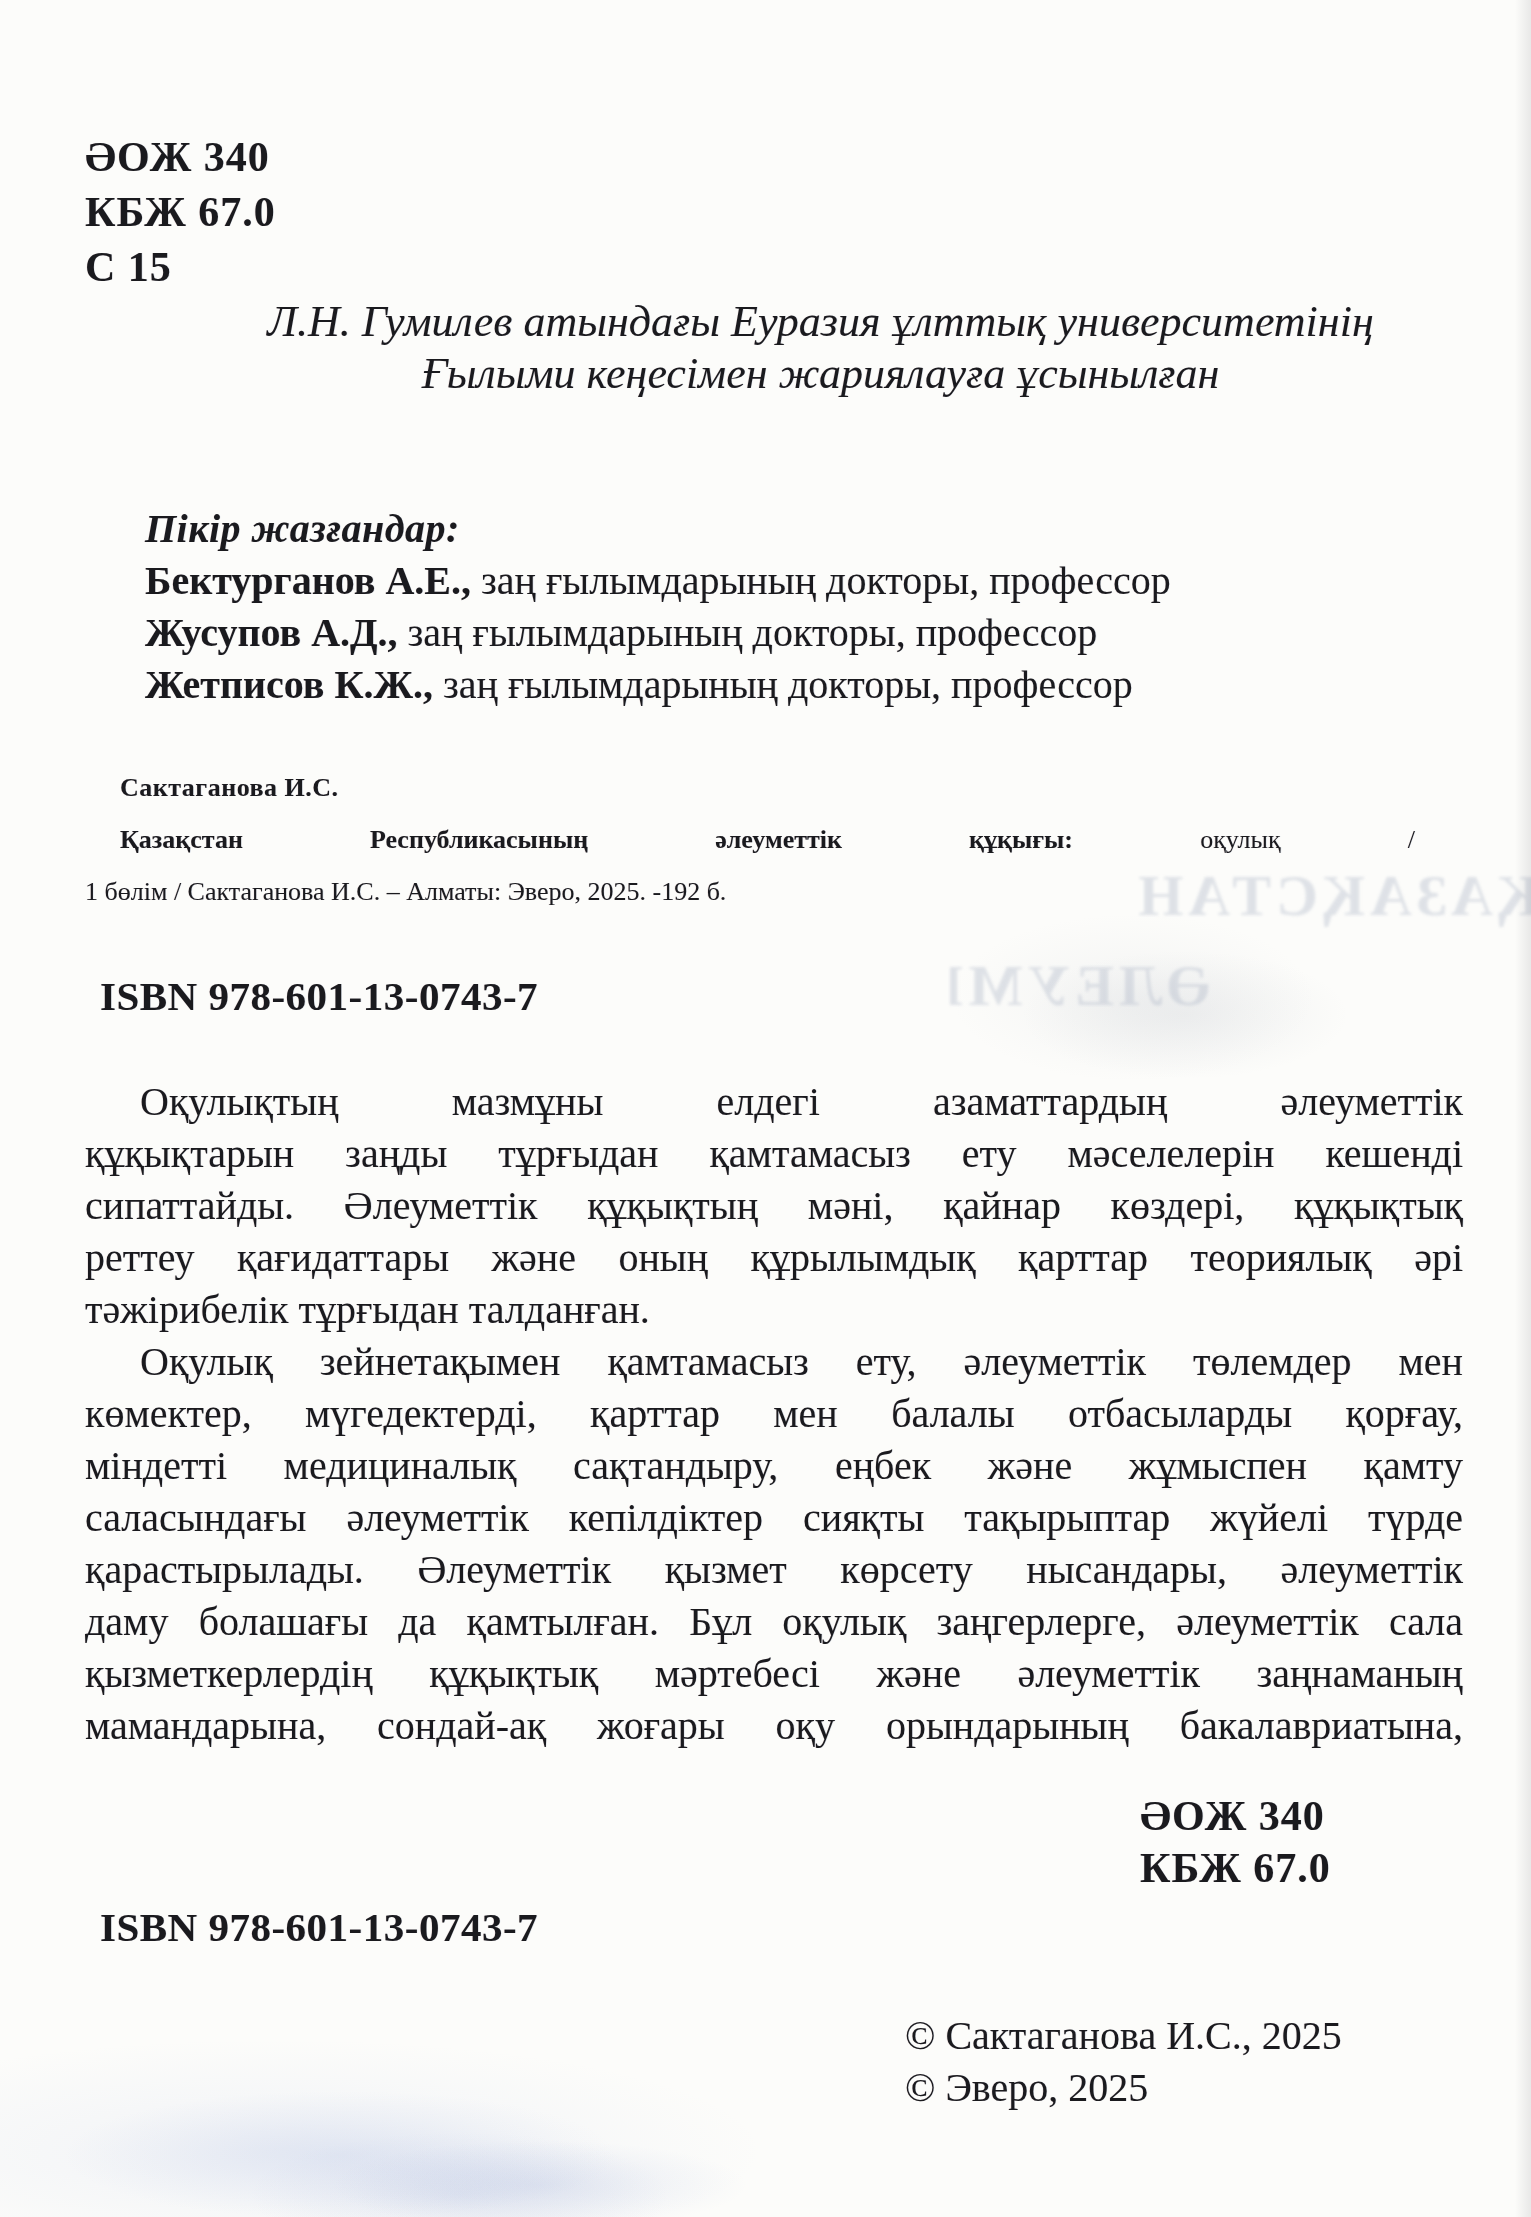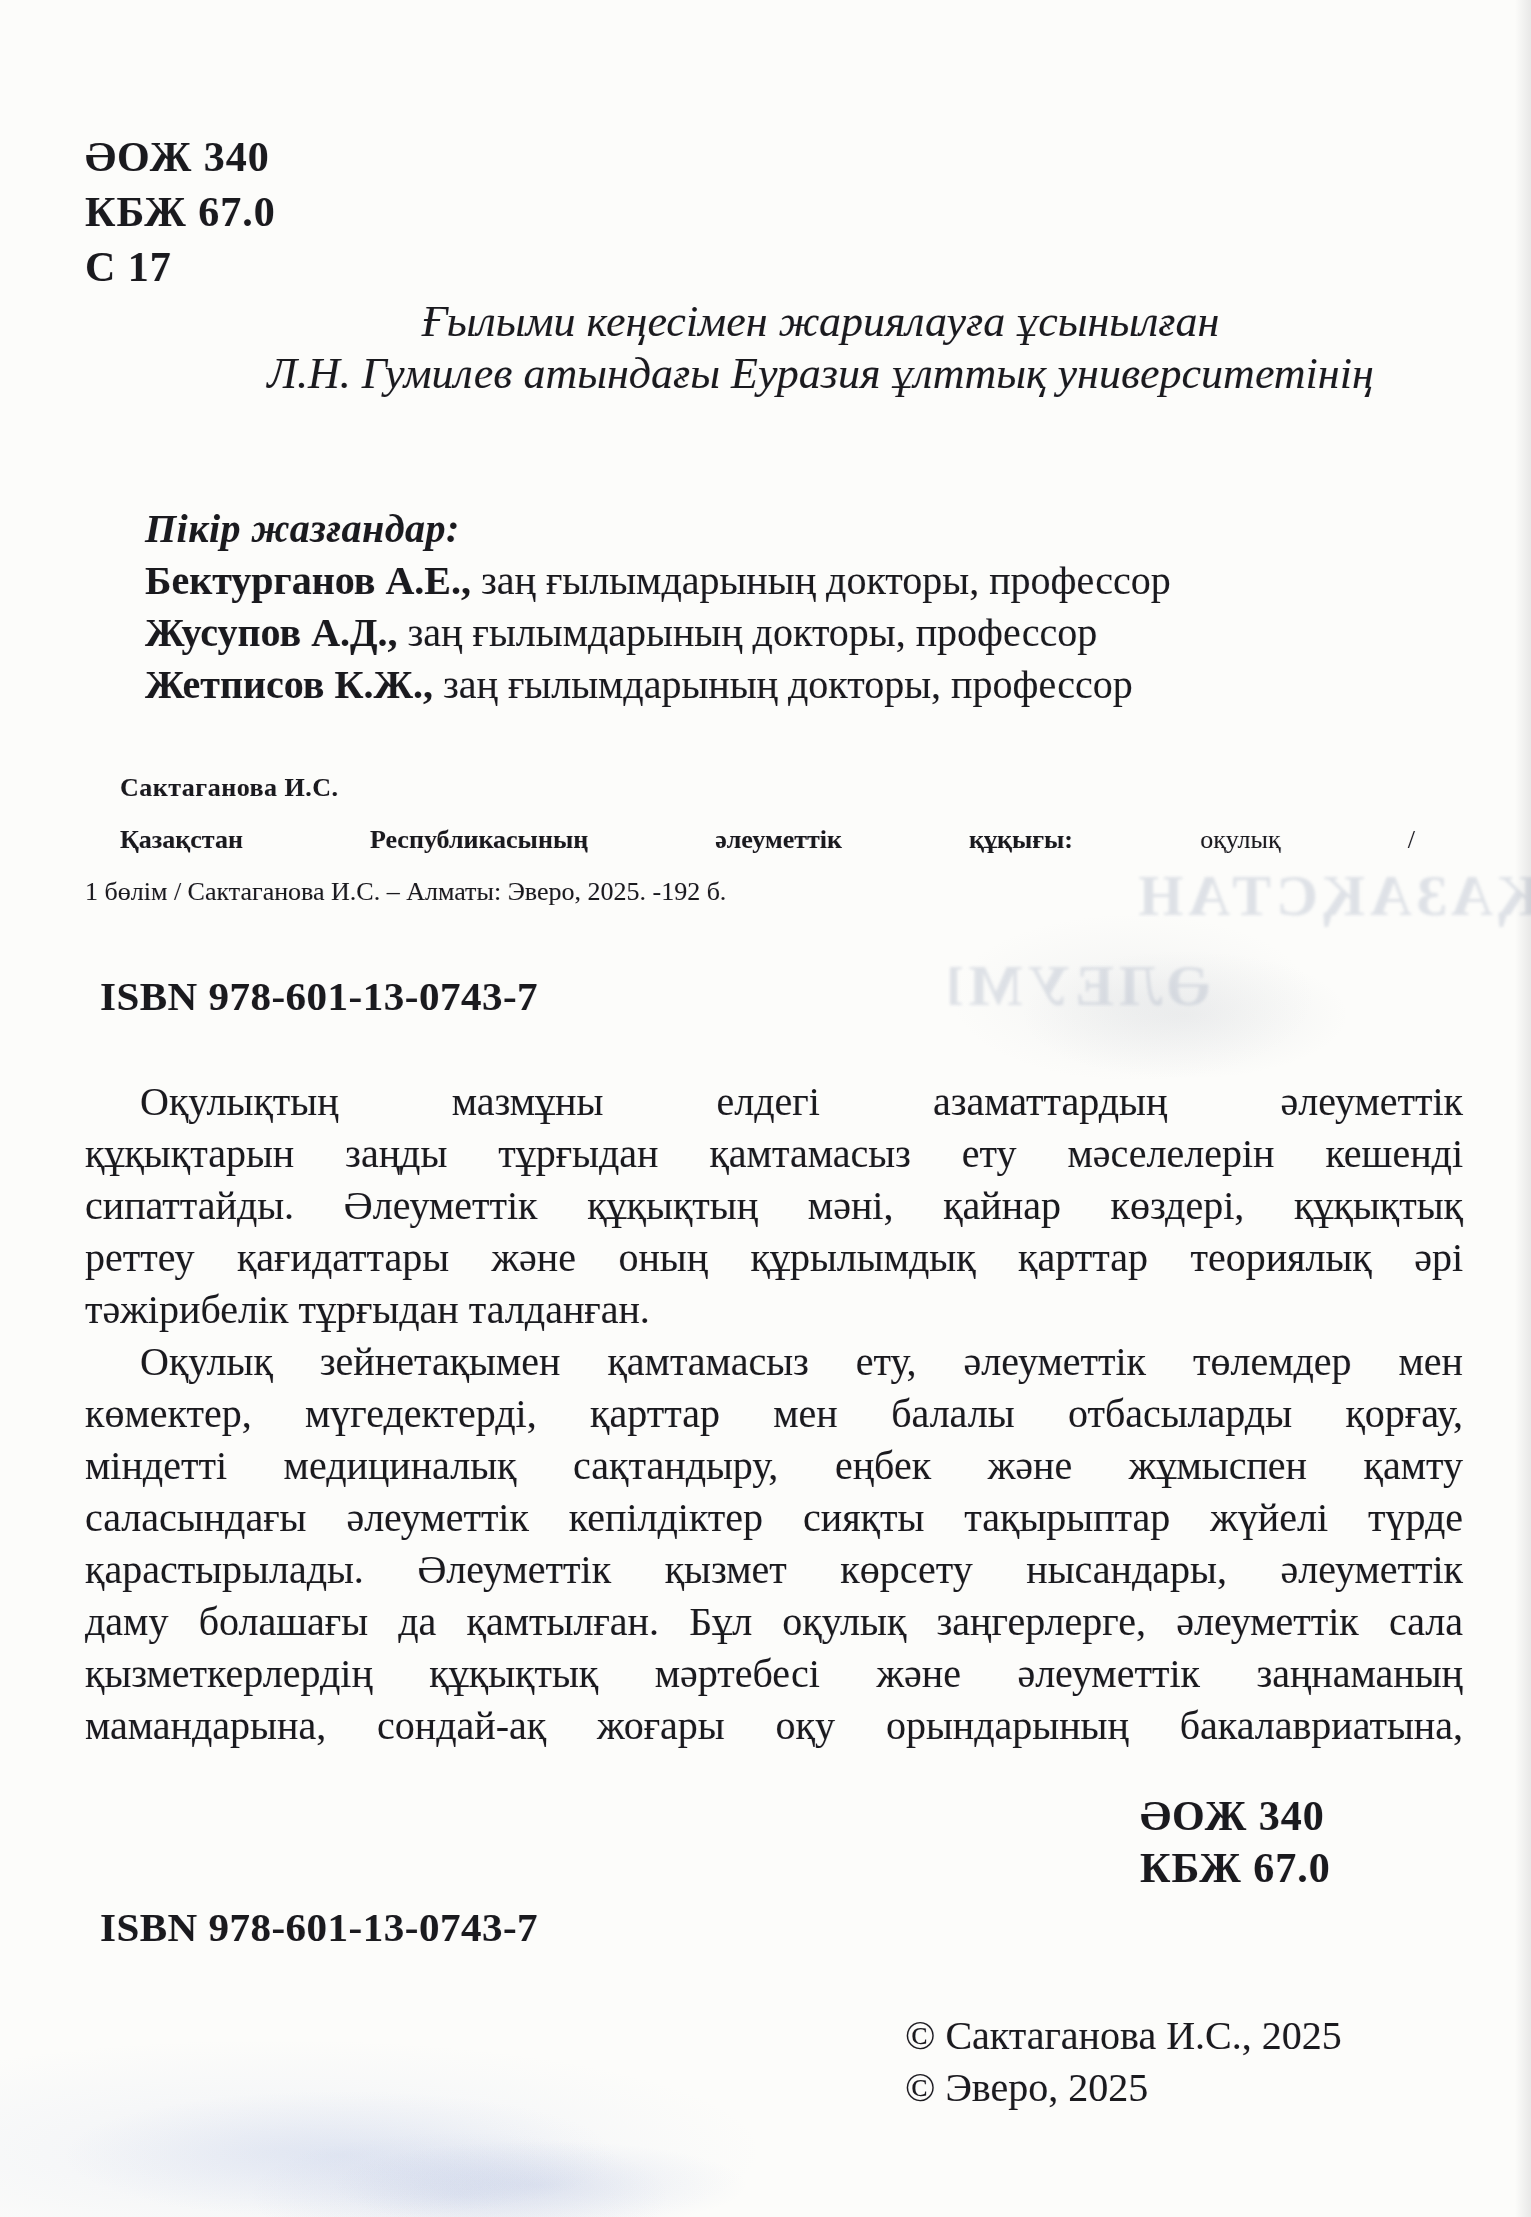--- a/index.html
+++ b/index.html
@@ -61,26 +61,26 @@
 
   <div class="bleed bleed-1">ҚАЗАҚСТАН</div>
   <div class="bleed bleed-2">ӘЛЕУМЕТТІК</div>
   <div class="smudge smudge-a"></div>
   <div class="smudge smudge-b"></div>
   <div class="smudge smudge-c"></div>
 
   <div class="udc-top ink">
     <div>ӘОЖ 340</div>
     <div>КБЖ 67.0</div>
-    <div>С 17</div>
+    <div>С 15</div>
   </div>
 
   <div class="approval ink">
+    <div>Л.Н. Гумилев атындағы Еуразия ұлттық университетінің</div>
     <div>Ғылыми кеңесімен жариялауға ұсынылған</div>
-    <div>Л.Н. Гумилев атындағы Еуразия ұлттық университетінің</div>
   </div>
 
   <div class="reviewers ink">
     <div class="head">Пікір жазғандар:</div>
     <div><span class="name">Бектурганов А.Е.,</span> <span>заң ғылымдарының докторы, профессор</span></div>
     <div><span class="name">Жусупов А.Д.,</span> <span>заң ғылымдарының докторы, профессор</span></div>
     <div><span class="name">Жетписов К.Ж.,</span> <span>заң ғылымдарының докторы, профессор</span></div>
   </div>
 
   <div class="bib ink">

